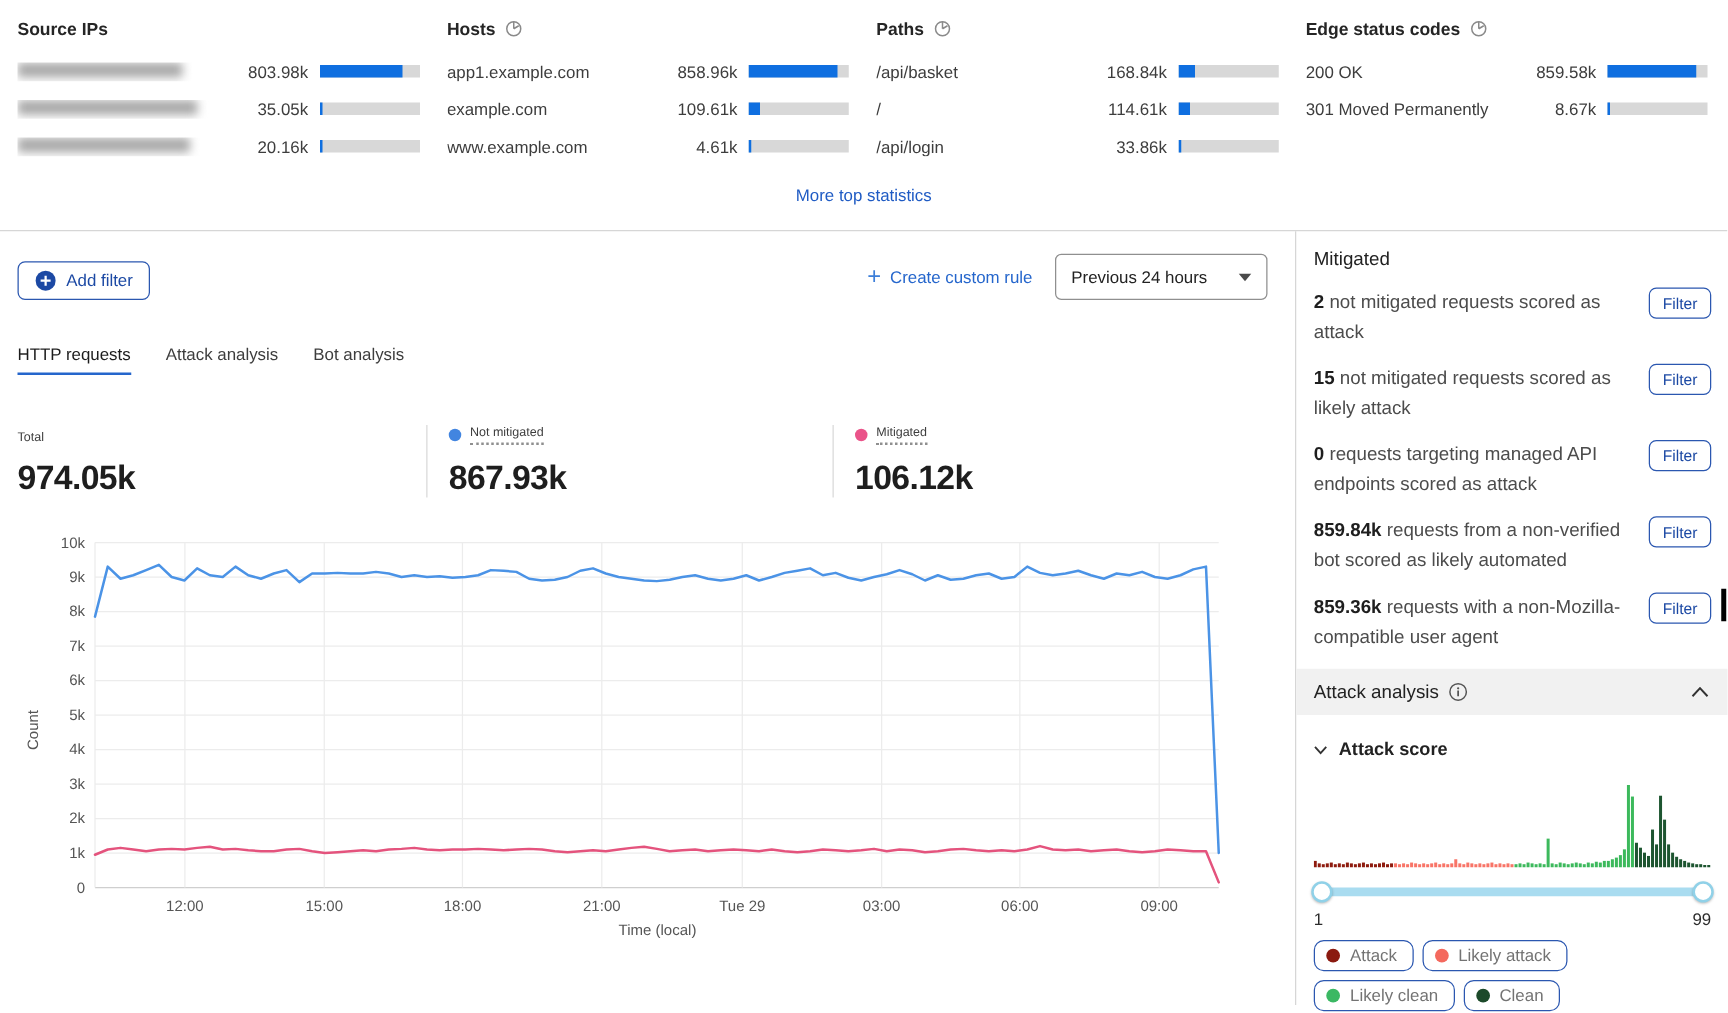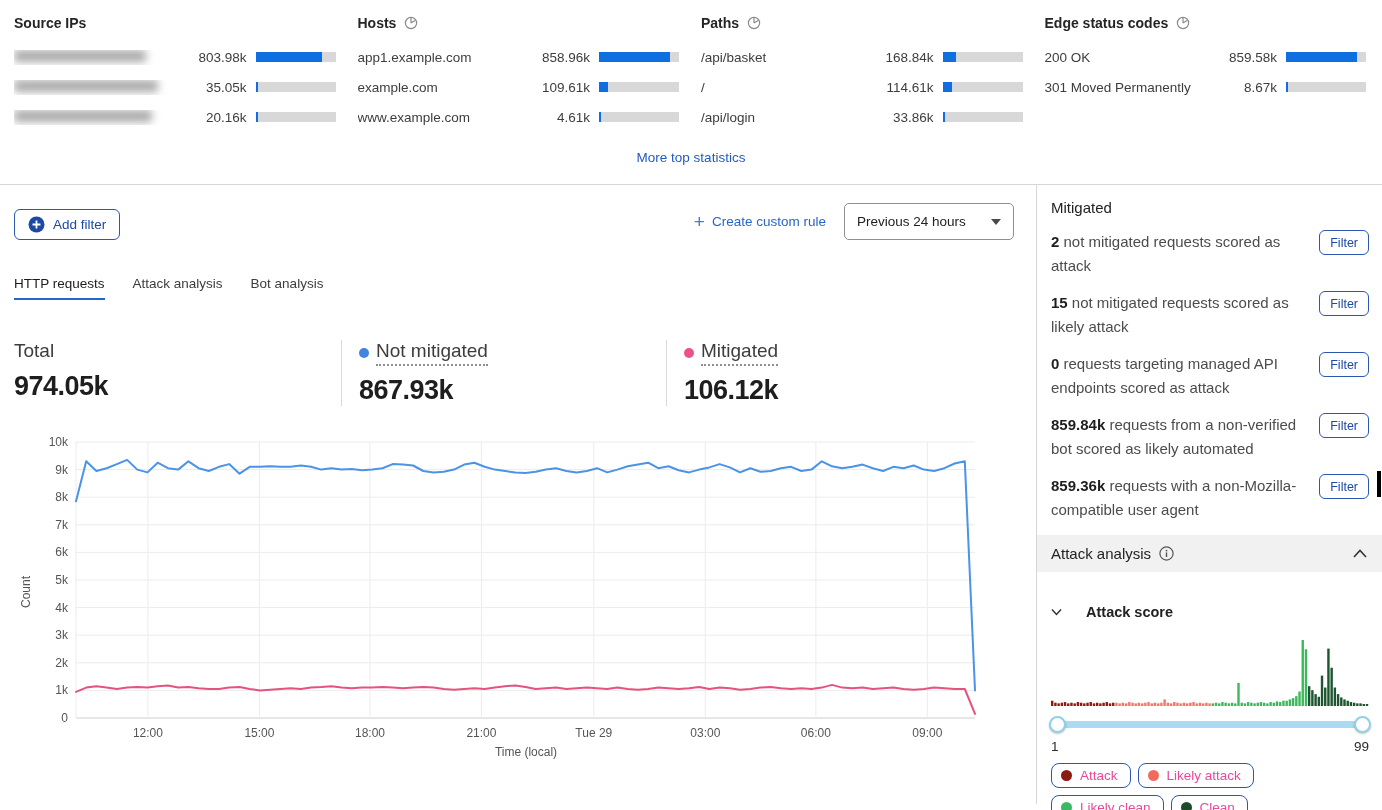--- a/index.html
+++ b/index.html
@@ -42,21 +42,21 @@
   .caret-down { width: 0; height: 0; border-left: 5px solid transparent;
     border-right: 5px solid transparent; border-top: 6px solid #4a4a4a; }
 
   .tabs { display: flex; gap: 28px; margin-top: 36px; font-size: 13.5px; color: #3d3d3d; }
   .tab { padding-bottom: 7px; cursor: pointer; border-bottom: 2px solid transparent; }
   .tab.active { color: #1c1c1c; border-bottom-color: #2566cc; }
 
   .summary { display: flex; margin-top: 40px; }
   .sum-card { width: 327px; }
   .sum-card + .sum-card { border-left: 1px solid #d9d9d9; padding-left: 17px; width: 325px; }
-  .sum-label { display: inline-flex; align-items: center; gap: 7px; font-size: 19px; color: #3d3d3d; }
+  .sum-label { display: inline-flex; align-items: center; gap: 7px; font-size: 10px; color: #3d3d3d; }
   .sum-label .dot { width: 10px; height: 10px; border-radius: 50%; flex: none; }
   .sum-label .u-dot { border-bottom: 2px dotted #8f8f8f; padding-bottom: 2px; }
   .sum-value { font-size: 27px; font-weight: bold; color: #1e1e1e; margin-top: 9px; letter-spacing: -0.5px; }
 
   .chart-box { margin-top: 24px; }
   .chart-box svg { display: block; }
 
   
   .insights { flex: 1; padding: 14px 16px 0 14px; position: relative; }
   .insights-title { font-size: 15px; color: #222; margin-bottom: 14px; }
@@ -66,36 +66,36 @@
   .filter-btn { margin-left: auto; background: #fff; border: 1px solid #2b57b0; border-radius: 6px;
     height: 25px; padding: 0 10px; color: #1c49a4; font-size: 12.5px; cursor: pointer;
     font-family: inherit; flex: none; text-align: center; }
 
   .attack-header { margin: 10px -16px 0 -14px; background: #f1f1f1; height: 37px;
     display: flex; align-items: center; gap: 8px; padding: 0 16px 0 14px;
     font-size: 15px; color: #222; }
   .attack-header .spacer { flex: 1; }
   .chev-btn { background: none; border: none; cursor: pointer; padding: 2px; }
 
-  .score-row { display: flex; align-items: center; gap: 24px; margin-top: 32px;
+  .score-row { display: flex; align-items: center; gap: 9px; margin-top: 20px;
     font-size: 14.5px; font-weight: bold; color: #222; }
 
   .hist-box { margin-top: 16px; }
   .slider { position: relative; height: 16px; margin-top: 6px; }
   .slider-track { position: absolute; left: 0; right: 0; top: 5px; height: 7px;
     background: #a9dcf0; border-radius: 4px; cursor: pointer; }
   .slider-handle { position: absolute; top: 0; width: 17px; height: 17px; border-radius: 50%;
     background: #fff; border: 2px solid #90d1e8; box-shadow: 0 1px 2px rgba(0,0,0,.25); cursor: pointer; }
   .slider-handle.left { left: -2px; } .slider-handle.right { right: -2px; }
   .slider-labels { display: flex; justify-content: space-between; font-size: 13.5px;
     color: #2c2c2c; margin-top: 7px; }
 
   .legend { display: flex; flex-wrap: wrap; gap: 7px; margin-top: 9px; width: 310px; }
   .pill { display: inline-flex; align-items: center; gap: 8px; border: 1px solid #2b57b0;
-    border-radius: 8px; padding: 4px 12px 4px 9px; font-size: 13.5px; color: #ec4899;
+    border-radius: 8px; padding: 4px 12px 4px 9px; font-size: 13.5px; color: #737373;
     background: #fff; cursor: pointer; font-family: inherit; }
   .pill .dot { width: 11px; height: 11px; border-radius: 50%; flex: none; }
 
   .cursor-artifact { position: fixed; left: 1377px; top: 471px; width: 4px; height: 26px;
     background: #000; }
 </style>
 </head>
 <body>
 
 <section class="top-stats" id="topStats">

